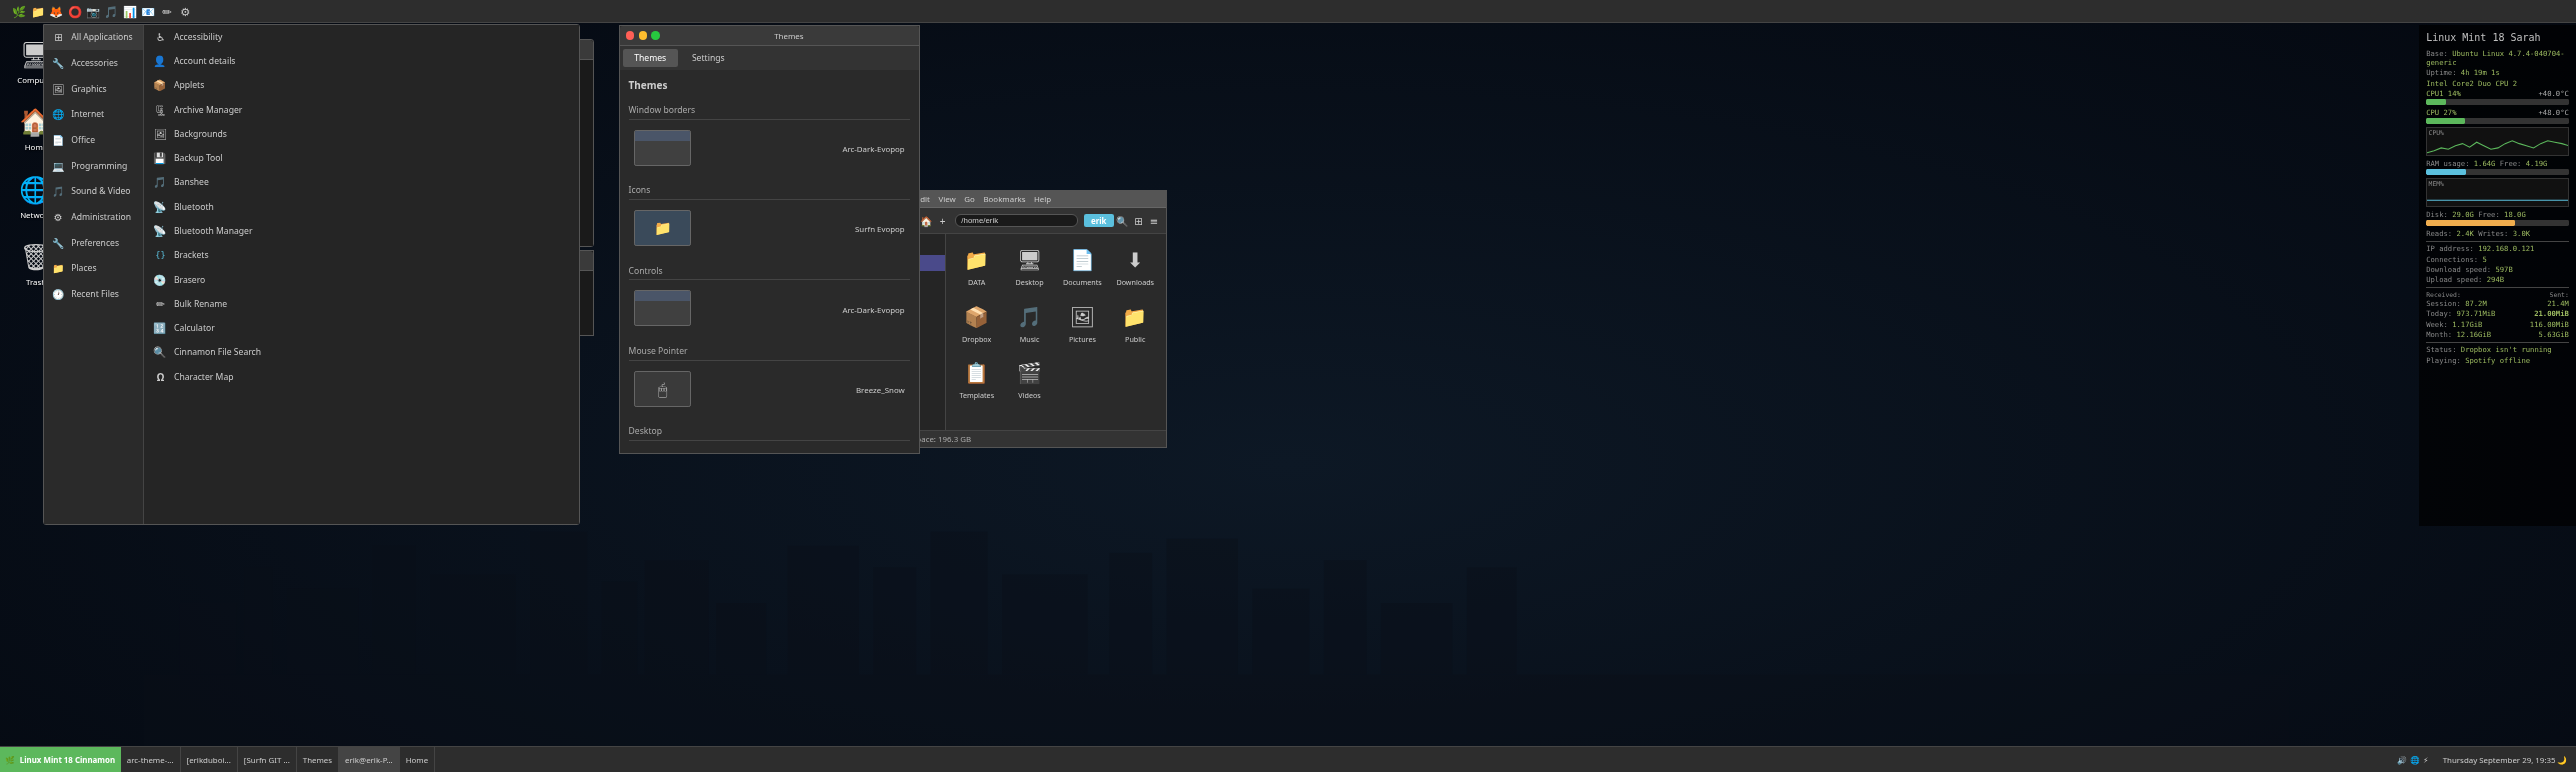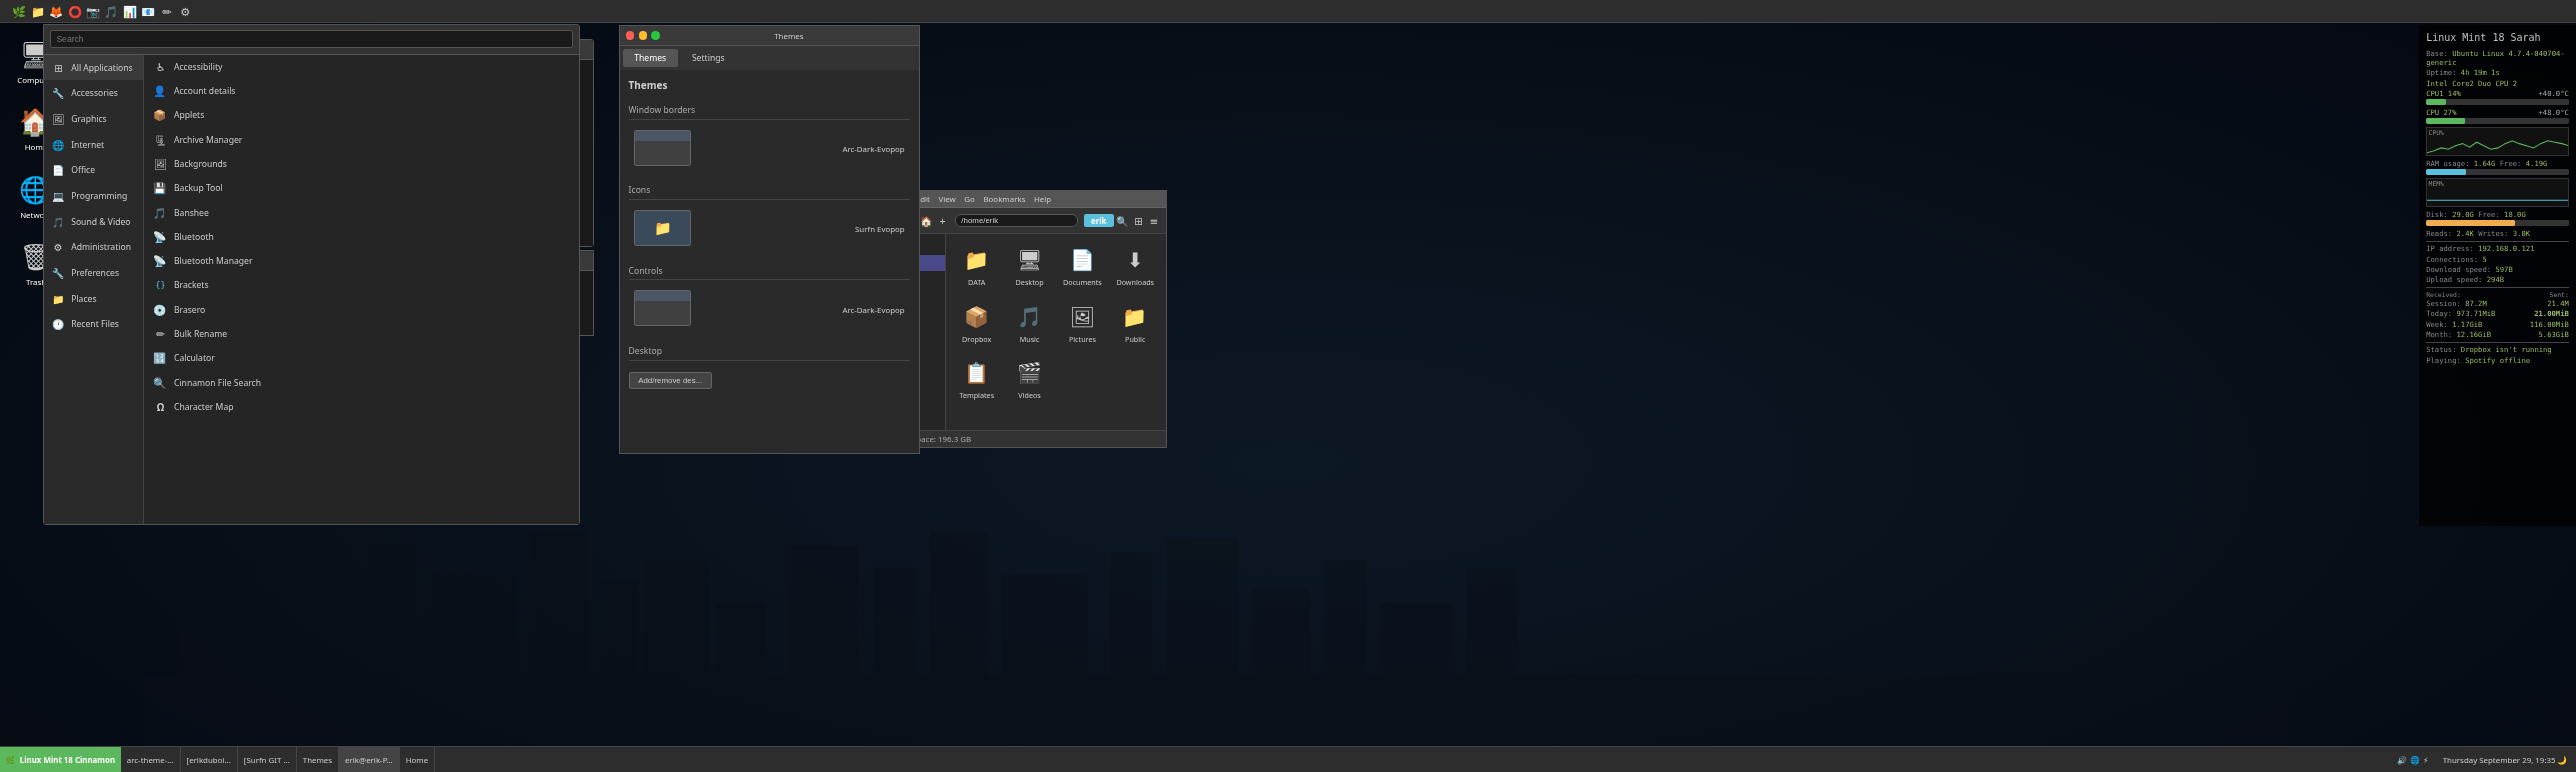--- a/index.html
+++ b/index.html
@@ -637,23 +637,20 @@
       <div class="d-icon-emoji">🌐</div>
       <div class="d-icon-label">Network</div>
     </div>
     <div class="d-icon">
       <div class="d-icon-emoji">🗑</div>
       <div class="d-icon-label">Trash</div>
     </div>
   </div>
 
   <div class="app-menu">
-    <div class="menu-search">
-      <input type="text" style="width: 100%; background: rgb(26, 26, 26); border: 0.7px solid rgb(85, 85, 85); color: rgb(204, 204, 204); padding: 2.9px 5.7px; border-radius: 2.1px; font-size: 8.6px;" placeholder="Search">
-    </div>
     <div class="menu-body">
       <div class="menu-categories">
         <div class="menu-cat-item active">
           <div class="menu-cat-icon">⊞</div>
           <span>All Applications</span>
         </div>
         <div class="menu-cat-item">
           <div class="menu-cat-icon">🔧</div>
           <span>Accessories</span>
         </div>
@@ -873,20 +870,29 @@
         <div class="theme-option">
           <div class="theme-preview">
             <div class="theme-preview-bar" style="background:#4a5568;"></div>
           </div>
           <div>
             <div class="theme-name">Arc-Dark-Evopop</div>
           </div>
         </div>
       </div>
 
+      <div class="themes-section">
+        <div class="themes-section-title">Mouse Pointer</div>
+        <div class="theme-option">
+          <div style="width:57px;height:36px;background:#3a3a3a;border:0.7px solid #666;border-radius:2.1px;display:flex;align-items:center;justify-content:center;font-size:15.7px;">🖱</div>
+          <div>
+            <div class="theme-name">Breeze_Snow</div>
+          </div>
+        </div>
+      </div>
 
       <div class="themes-section">
         <div class="themes-section-title">Desktop</div>
       </div>
 
       <div style="margin-top:5.7px;">
         <button style="background:#444;color:#ccc;border:0.7px solid #666;padding:2.9px 8.6px;border-radius:2.1px;cursor:pointer;font-size:7.9px;">Add/remove des...</button>
       </div>
     </div>
   </div>

